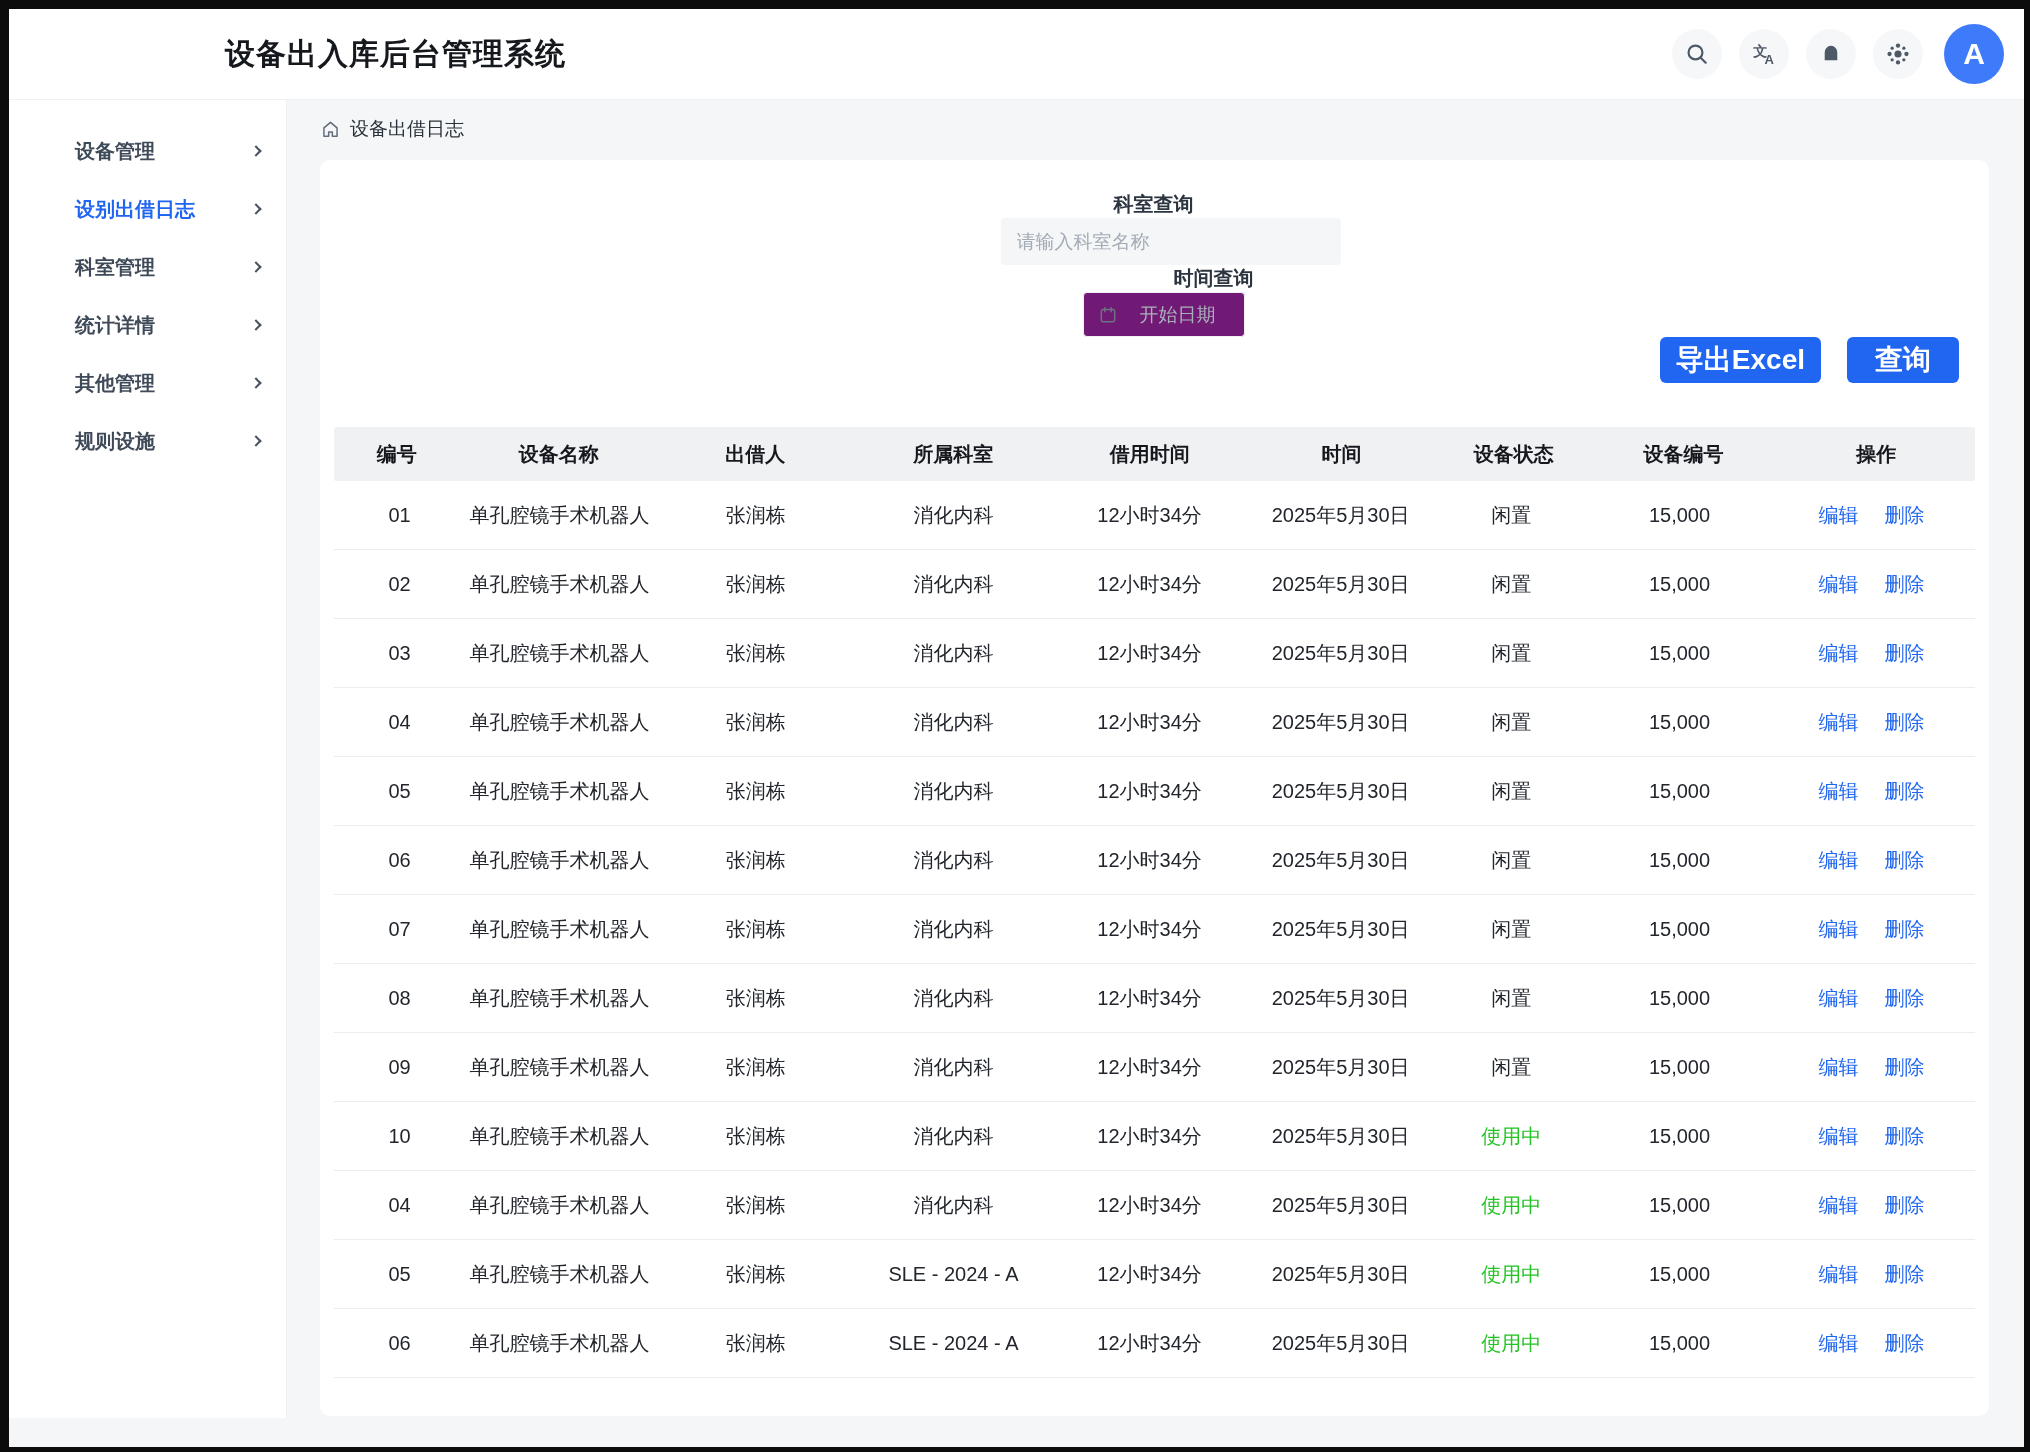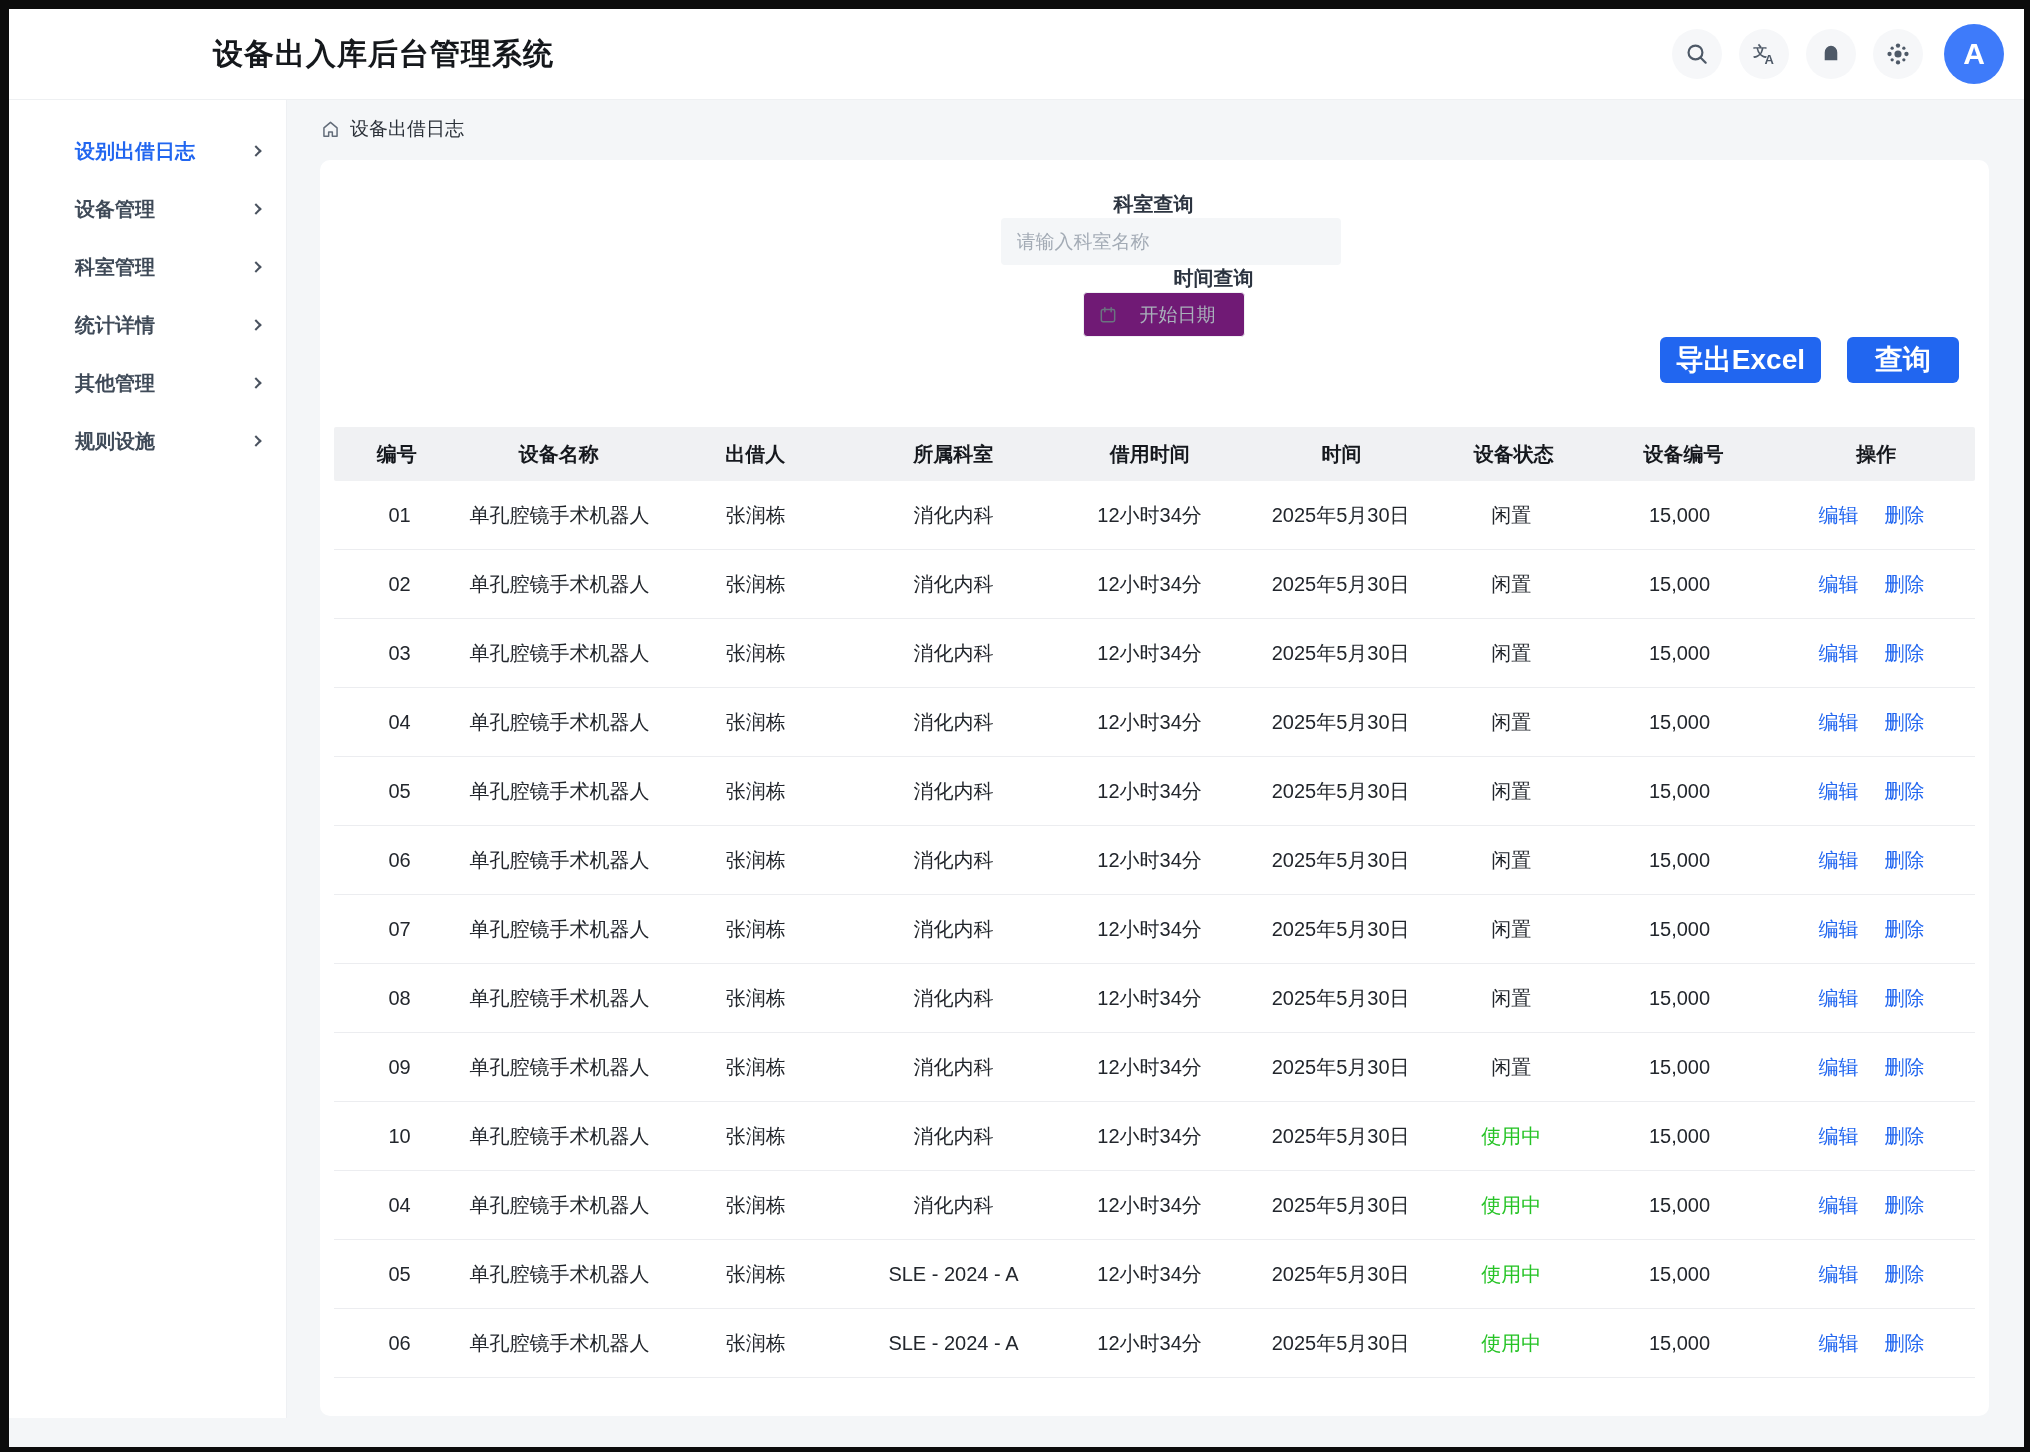--- a/index.html
+++ b/index.html
@@ -10,20 +10,21 @@
     position: relative;
   }
   .page {
     position: absolute; left: 9px; top: 9px; right: 6px; bottom: 5px;
     background: #f4f6f8; overflow: hidden;
   }
   
   .topbar {
     height: 91px; background: #fff; display: flex; align-items: center;
     border-bottom: 1px solid #eef0f2;
+    padding-left: 12px;
   }
   .app-title { margin-left: 204px; font-size: 30px; font-weight: 700; color: #15181c; letter-spacing: 1px; }
   .topbar-right { margin-left: auto; margin-right: 20px; display: flex; align-items: center; gap: 17px; }
   .icon-circle {
     width: 50px; height: 50px; border-radius: 50%; background: #f6f7f9;
     display: flex; align-items: center; justify-content: center; color: #4e5967; cursor: pointer;
   }
   .icon-circle svg { display: block; }
   .avatar {
     width: 60px; height: 60px; border-radius: 50%; background: #3e7bfa; color: #fff;
@@ -161,26 +162,26 @@
         </span>
       </div>
       <div class="avatar">A</div>
     </div>
   </header>
 
   <div class="body-row">
 
     <nav class="sidebar">
       <div id="sidebar-menu">
+          <div class="side-item">
+            <span>设备管理</span>
+            <span class="chev"></span>
+          </div>
           <div class="side-item active">
             <span>设别出借日志</span>
-            <span class="chev"></span>
-          </div>
-          <div class="side-item">
-            <span>设备管理</span>
             <span class="chev"></span>
           </div>
           <div class="side-item">
             <span>科室管理</span>
             <span class="chev"></span>
           </div>
           <div class="side-item">
             <span>统计详情</span>
             <span class="chev"></span>
           </div>

